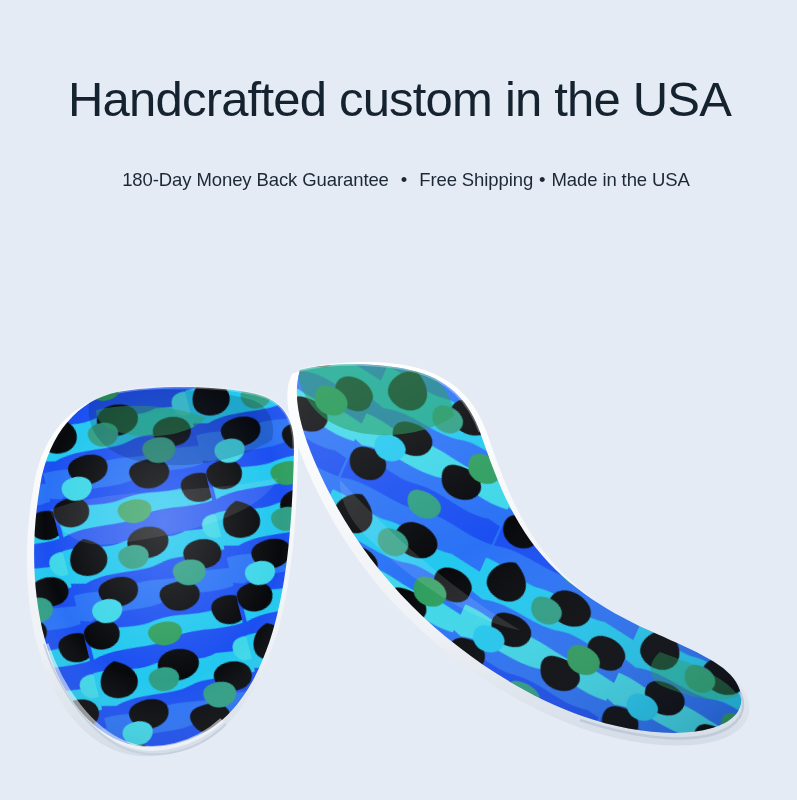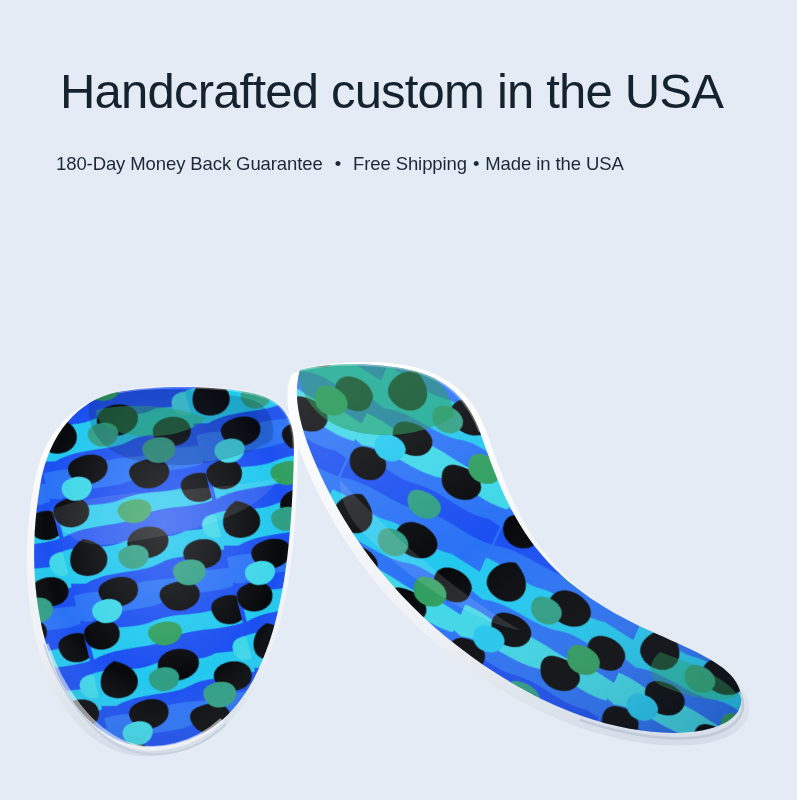--- a/index.html
+++ b/index.html
@@ -24,39 +24,40 @@
 
   
   .copy-block {
     position: absolute;
     left: 56px;
     top: 57px;
     width: 700px;
     z-index: 5;
   }
   .headline {
-    margin: 4px;
+    margin: 12px;
     font-size: 49px;
     line-height: 60px;
     font-weight: 400;
     letter-spacing: -0.8px;
     color: #15222f;
     white-space: nowrap;
   }
   .headline .hl-line { display: block; }
 
   .subhead {
     margin: 0;
     padding-top: 27px;
     font-size: 18.5px;
     line-height: 24px;
     font-weight: 400;
     color: #1b2836;
     letter-spacing: -0.1px;
     white-space: nowrap;
+    text-align: center;
   }
   .sep {
     display: inline-block;
     padding: 0 6px;
     color: #1b2836;
   }
   .sep.wide { padding: 0 12px; }
 
   
   .product-photo {

